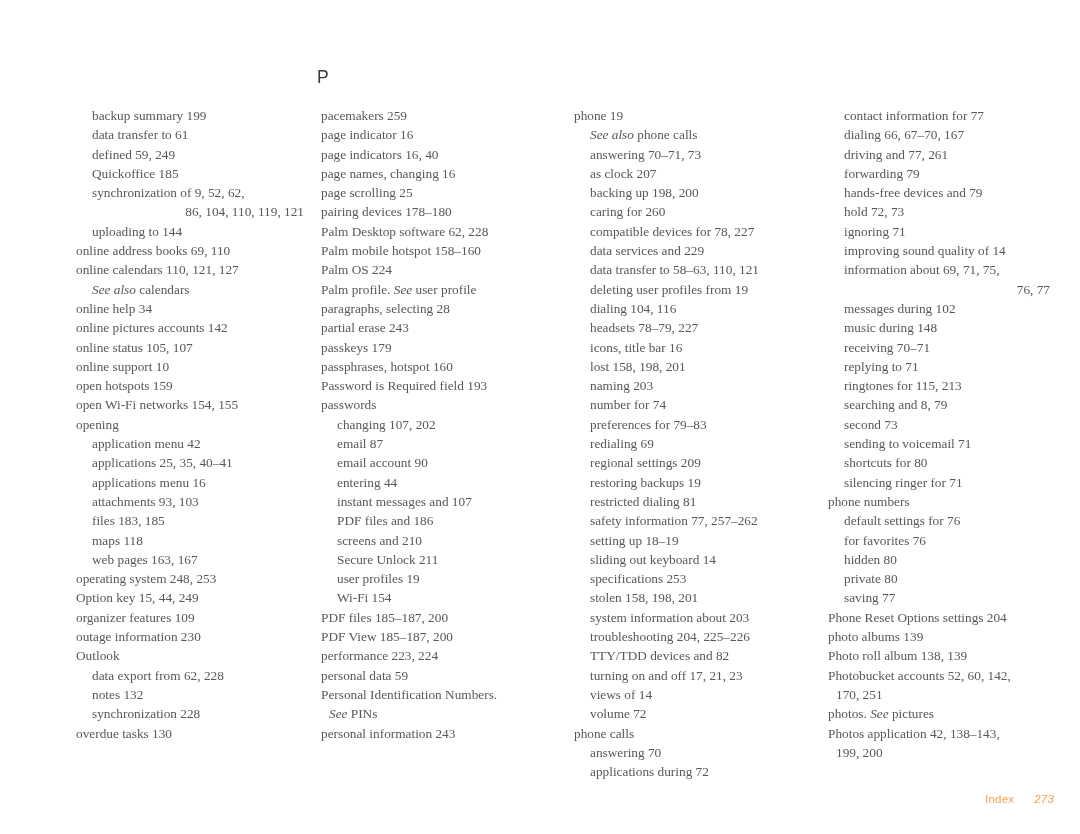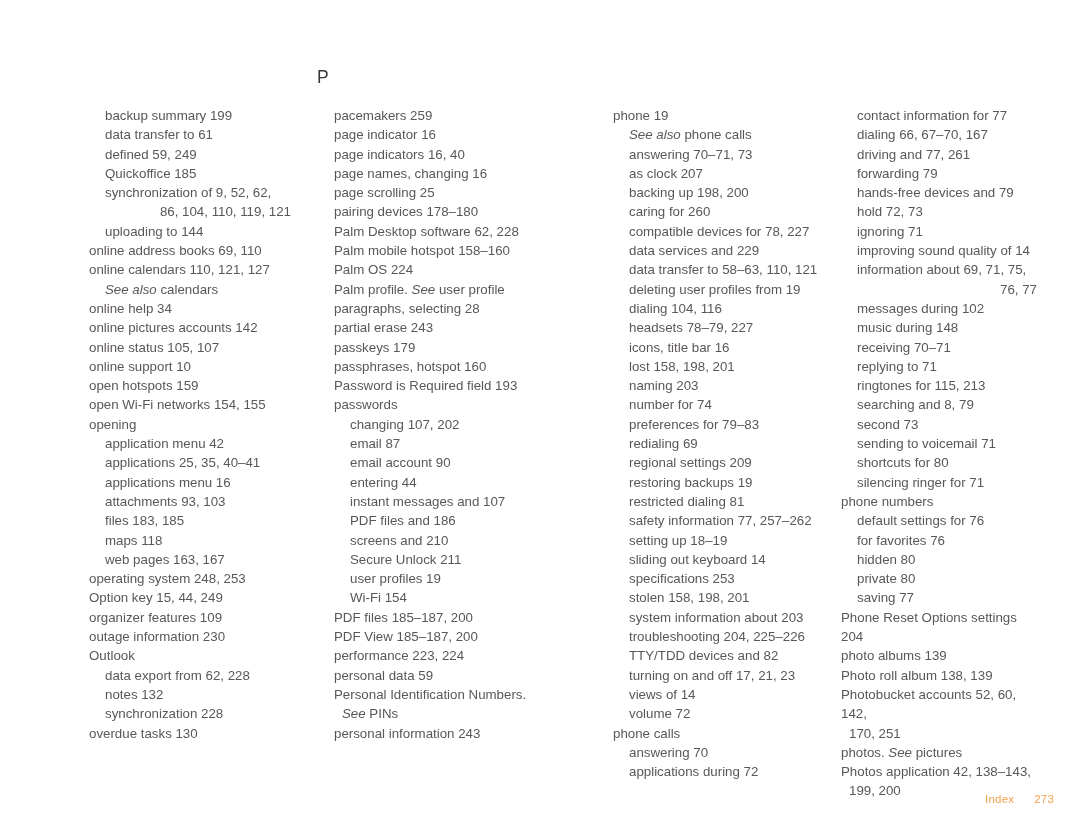--- a/index.html
+++ b/index.html
@@ -24,37 +24,38 @@
     top: 68px;
     left: 0;
     width: 1080px;
   }
   .col {
     position: absolute;
     top: 0;
   }
   .col-1 { left: 72px;  width: 236px; }
   .col-2 { left: 317px; width: 240px; }
-  .col-3 { left: 596px; width: 248px; }
+  .col-3 { left: 570px; width: 248px; }
   .col-4 { left: 824px; width: 230px; }
 
   .letter-heading {
     font-size: 17.5px;
     line-height: 19.3px;
     color: #3a3638;
     font-weight: 400;
     letter-spacing: .1px;
     margin: 0 0 19px 0;
     height: 19px;
   }
 
   ul.entries {
     list-style: none;
-    margin: 17px;
+    margin: 4px;
     padding: 0;
+    font-family: Liberation Serif, serif;
   }
   ul.entries li {
     font-size: 13.3px;
     line-height: 19.3px;
     white-space: pre-wrap;
     letter-spacing: 0px;
     color: #5b5659;
   }
   
   li.lvl0 { padding-left: 0px; text-indent: 0; }
@@ -79,21 +80,21 @@
     top: 0;
     display: flex;
     align-items: flex-end;
     gap: 20px;
     font-size: 11.5px;
     line-height: 16px;
     color: #f4a04c;
     letter-spacing: .2px;
   }
   .footer-label { color: #f4a04c; }
-  .footer-page  { color: #f4a04c; }
+  .footer-page  { color: #f4a04c; font-style: italic; }
 </style>
 </head>
 <body>
 
 <div id="page">
 
   <div class="columns">
     <div class="col col-1">
       <div class="letter-heading"></div>
       <ul class="entries">

